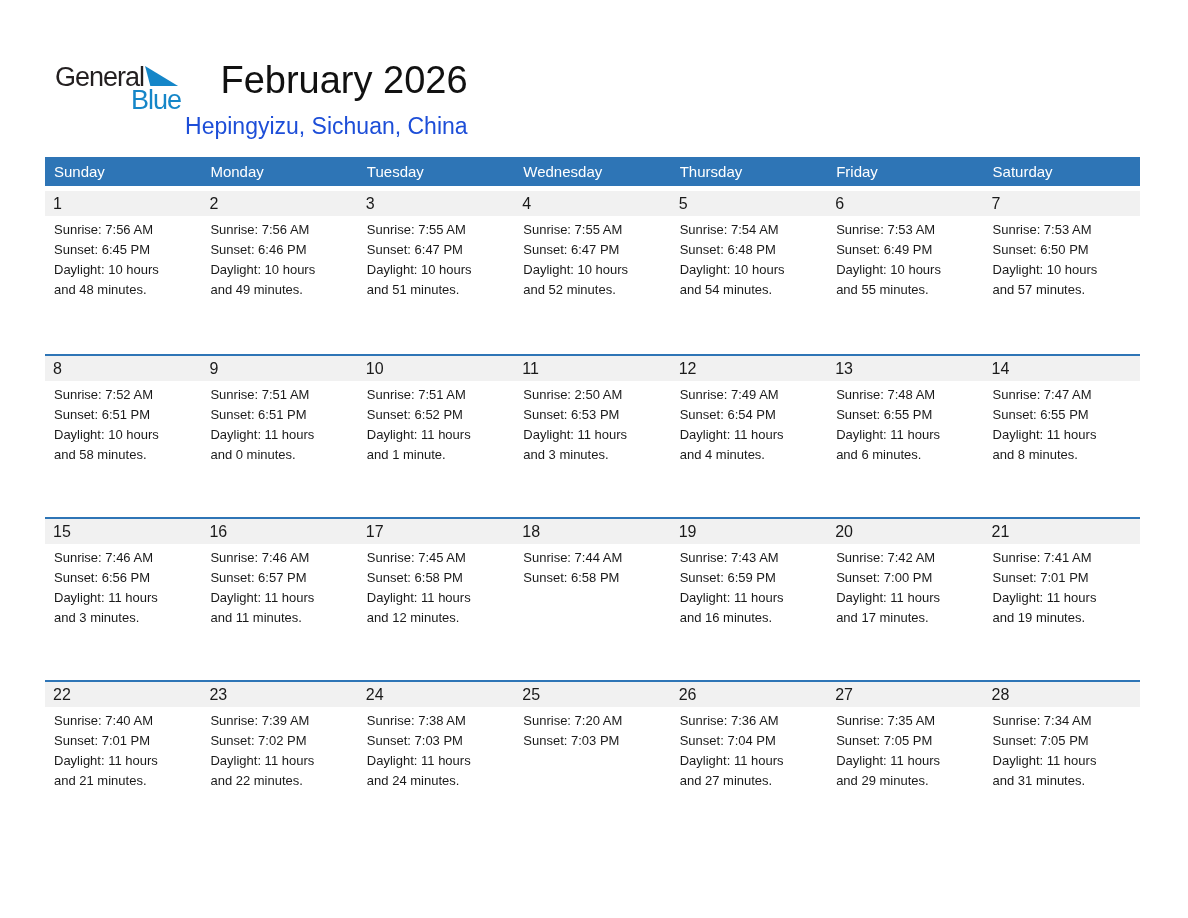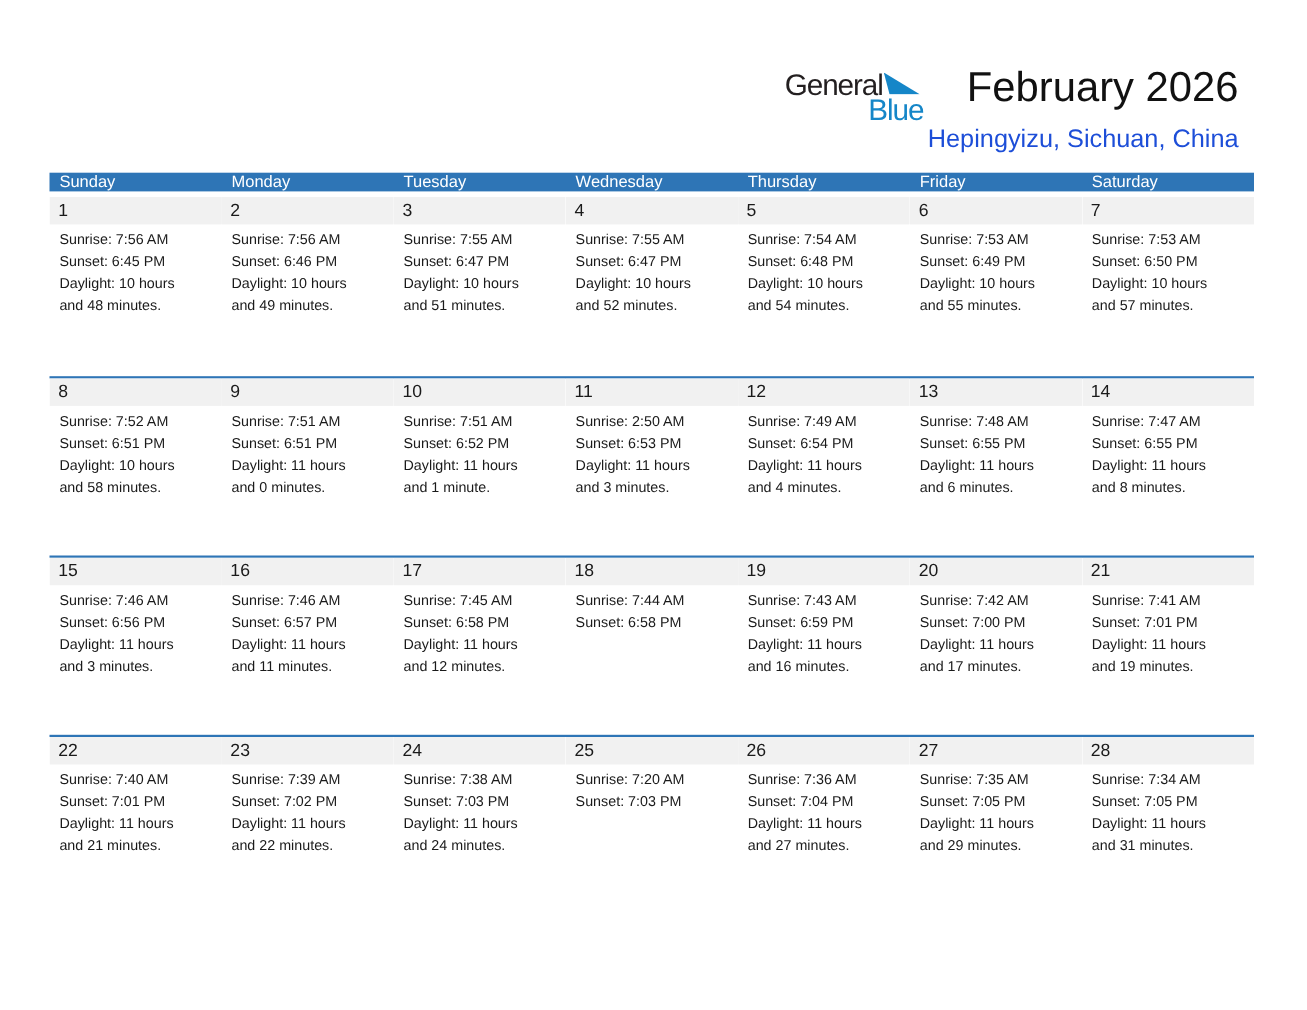--- a/index.html
+++ b/index.html
@@ -15,21 +15,21 @@
     height: 918px;
     background: #ffffff;
     overflow: hidden;
   }
   
   .top {
     position: absolute;
     top: 0; left: 0; right: 0;
     padding: 58px 51px 0 55px;
     display: flex;
-    justify-content: flex-end;
+    justify-content: flex-start;
     align-items: flex-start;
   }
   .logo { margin-top: 6px; line-height: 1; }
   .logo-row { display: flex; align-items: flex-start; }
   .logo-general {
     font-size: 27px;
     letter-spacing: -1px;
     color: var(--logo-black, #231f20);
   }
   .logo-triangle {
@@ -65,21 +65,21 @@
   .calendar {
     position: absolute;
     top: 157px;
     left: 45px;
     width: 1095px;
   }
   .day-header {
     display: grid;
     grid-template-columns: repeat(7, 1fr);
     background: var(--header-bar, #2e75b6);
-    height: 17px;
+    height: 29px;
     align-items: center;
     color: var(--day-name-text, #ffffff);
     font-size: 15px;
   }
   .day-header span { padding-left: 9px; }
   #weeks { margin-top: 5px; }
   .week {
     display: grid;
     grid-template-columns: repeat(7, 1fr);
     border-top: 2px solid var(--week-divider, #2e75b6);

